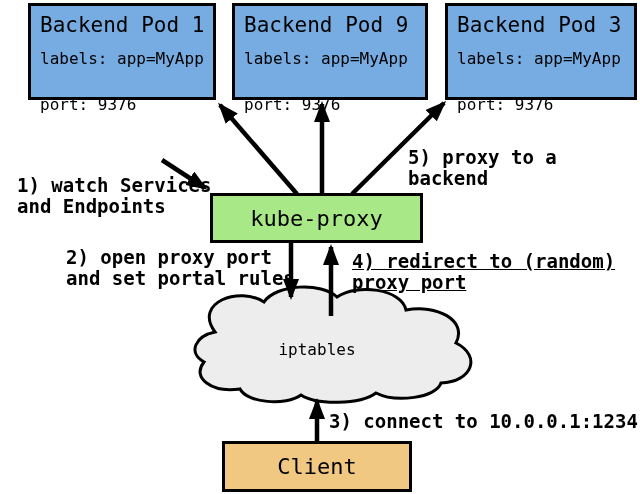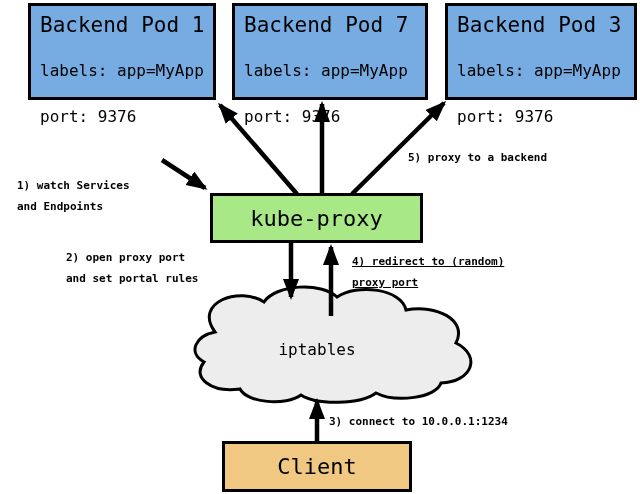--- a/index.html
+++ b/index.html
@@ -5,31 +5,31 @@
   html,body{margin:0;padding:0;background:#fff;}
   .canvas{
     position:relative;width:640px;height:494px;background:#ffffff;overflow:hidden;
     font-family:"DejaVu Sans Mono","Liberation Mono",monospace;color:#000;
   }
   .layer{position:absolute;left:0;top:0;width:640px;height:494px;}
   .box{position:absolute;box-sizing:border-box;border:3px solid #000;}
   .pod{background:#76ace2;padding:5px 8px 0 9px;}
   .pod-title{font-size:21px;line-height:28px;white-space:nowrap;}
   .pod-line{font-size:16px;line-height:22px;white-space:nowrap;margin-top:24px;}
-  .pod-line.first{margin-top:21px;}
+  .pod-line.first{margin-top:9px;}
   .node-label-box{display:flex;align-items:center;justify-content:center;}
   .node-label{font-size:22px;white-space:nowrap;}
   .apiserver{left:2px;top:114px;width:163px;height:49px;background:#ecc4f0;}
   .kubeproxy{left:210px;top:193px;width:213px;height:50px;background:#a9e887;}
   .client{left:222px;top:441px;width:190px;height:51px;background:#f0c882;}
   .pod1{left:28px;top:3px;width:188px;height:97px;}
   .pod2{left:232px;top:3px;width:196px;height:97px;}
   .pod3{left:445px;top:3px;width:192px;height:97px;}
   .step{
-    position:absolute;font-size:11px;font-weight:bold;line-height:21px;
+    position:absolute;font-size:19px;font-weight:bold;line-height:21px;
     white-space:pre-line;
   }
   .step1{left:17px;top:175px;}
   .step2{left:66px;top:247px;}
   .step3{left:329px;top:411px;}
   .step4{left:352px;top:251px;text-decoration:underline;}
   .step5{left:408px;top:147px;}
   .iptables-label{
     position:absolute;left:257px;top:340px;width:120px;text-align:center;
     font-size:16px;
@@ -67,21 +67,21 @@
     <line x1="331" y1="316" x2="331" y2="247" stroke="#000" stroke-width="4.5" marker-end="url(#ah)"></line>
     <line x1="317" y1="442" x2="317" y2="401" stroke="#000" stroke-width="4.5" marker-end="url(#ah)"></line>
   </svg>
 
   <div class="box pod pod1">
     <div class="pod-title">Backend Pod 1</div>
     <div class="pod-line first">labels: app=MyApp</div>
     <div class="pod-line">port: 9376</div>
   </div>
   <div class="box pod pod2">
-    <div class="pod-title">Backend Pod 7</div>
+    <div class="pod-title">Backend Pod 9</div>
     <div class="pod-line first">labels: app=MyApp</div>
     <div class="pod-line">port: 9376</div>
   </div>
   <div class="box pod pod3">
     <div class="pod-title">Backend Pod 3</div>
     <div class="pod-line first">labels: app=MyApp</div>
     <div class="pod-line">port: 9376</div>
   </div>
 
   <div class="box node-label-box kubeproxy">

